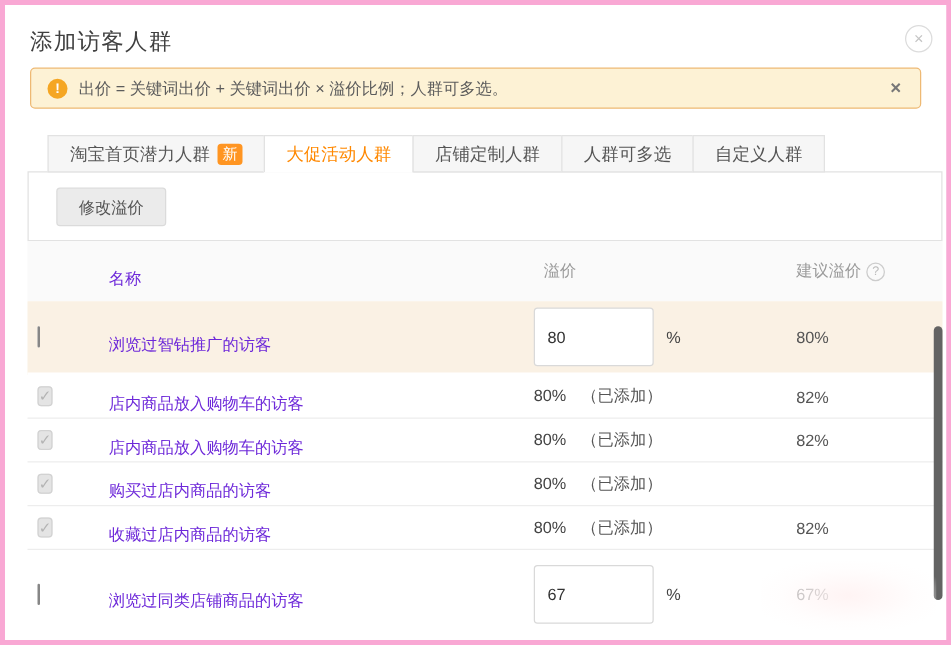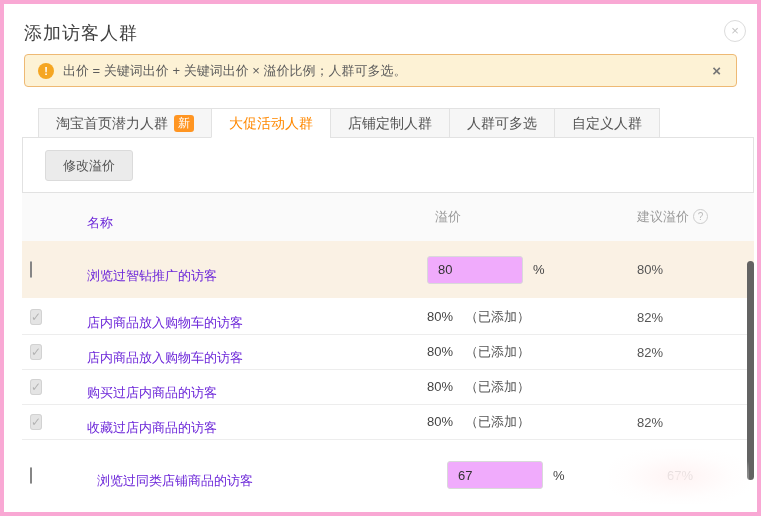--- a/index.html
+++ b/index.html
@@ -103,47 +103,47 @@
   .help-icon {
     display: inline-block;
     width: 15px; height: 15px;
     border: 1px solid #ccc; border-radius: 50%;
     color: #bbb; font-size: 10px; line-height: 13px; text-align: center;
     margin-left: 4px; vertical-align: 1px;
   }
   .row { border-bottom: 1px solid #ededed; font-size: 13px; color: #444; }
   .row.editable { height: 59px; }
   .row.added { height: 35px; }
-  .row.last { height: 70px; border-bottom: none; gap: 10px; }
+  .row.last { height: 70px; border-bottom: none; }
   .row.highlight { background: #faf1e4; border-bottom: 2px solid #fff; }
   .c-check { padding-left: 8px; }
   .checkbox {
     width: 17px; height: 17px;
     border: 1px solid #868686;
     border-radius: 3px;
     background: #fff;
     cursor: pointer;
   }
   .checkbox.disabled {
     background: #e4e4e4;
     border-color: #d2d2d2;
     color: #b3b3b3;
     font-size: 12px; line-height: 15px; text-align: center;
     cursor: default;
   }
   .c-name { color: #6d28d9; margin-top: 12px; }
   .premium-input {
-    width: 96px; height: 28px;
+    width: 96px; height: 47px;
     border: 1px solid #d9d9d9;
     border-radius: 3px;
     padding: 0 10px;
     font-size: 13px; color: #333;
     font-family: inherit;
     outline: none;
-    background: #f0abfc;
+    background: #ffffff;
   }
   .pct { margin-left: 10px; color: #444; }
   .added-status { margin-left: 12px; color: #555; }
   .c-suggested { color: #555; }
   
   .scroll-thumb {
     position: absolute;
     right: 3px; top: 257px;
     width: 7px; height: 219px;
     background: #636363;

